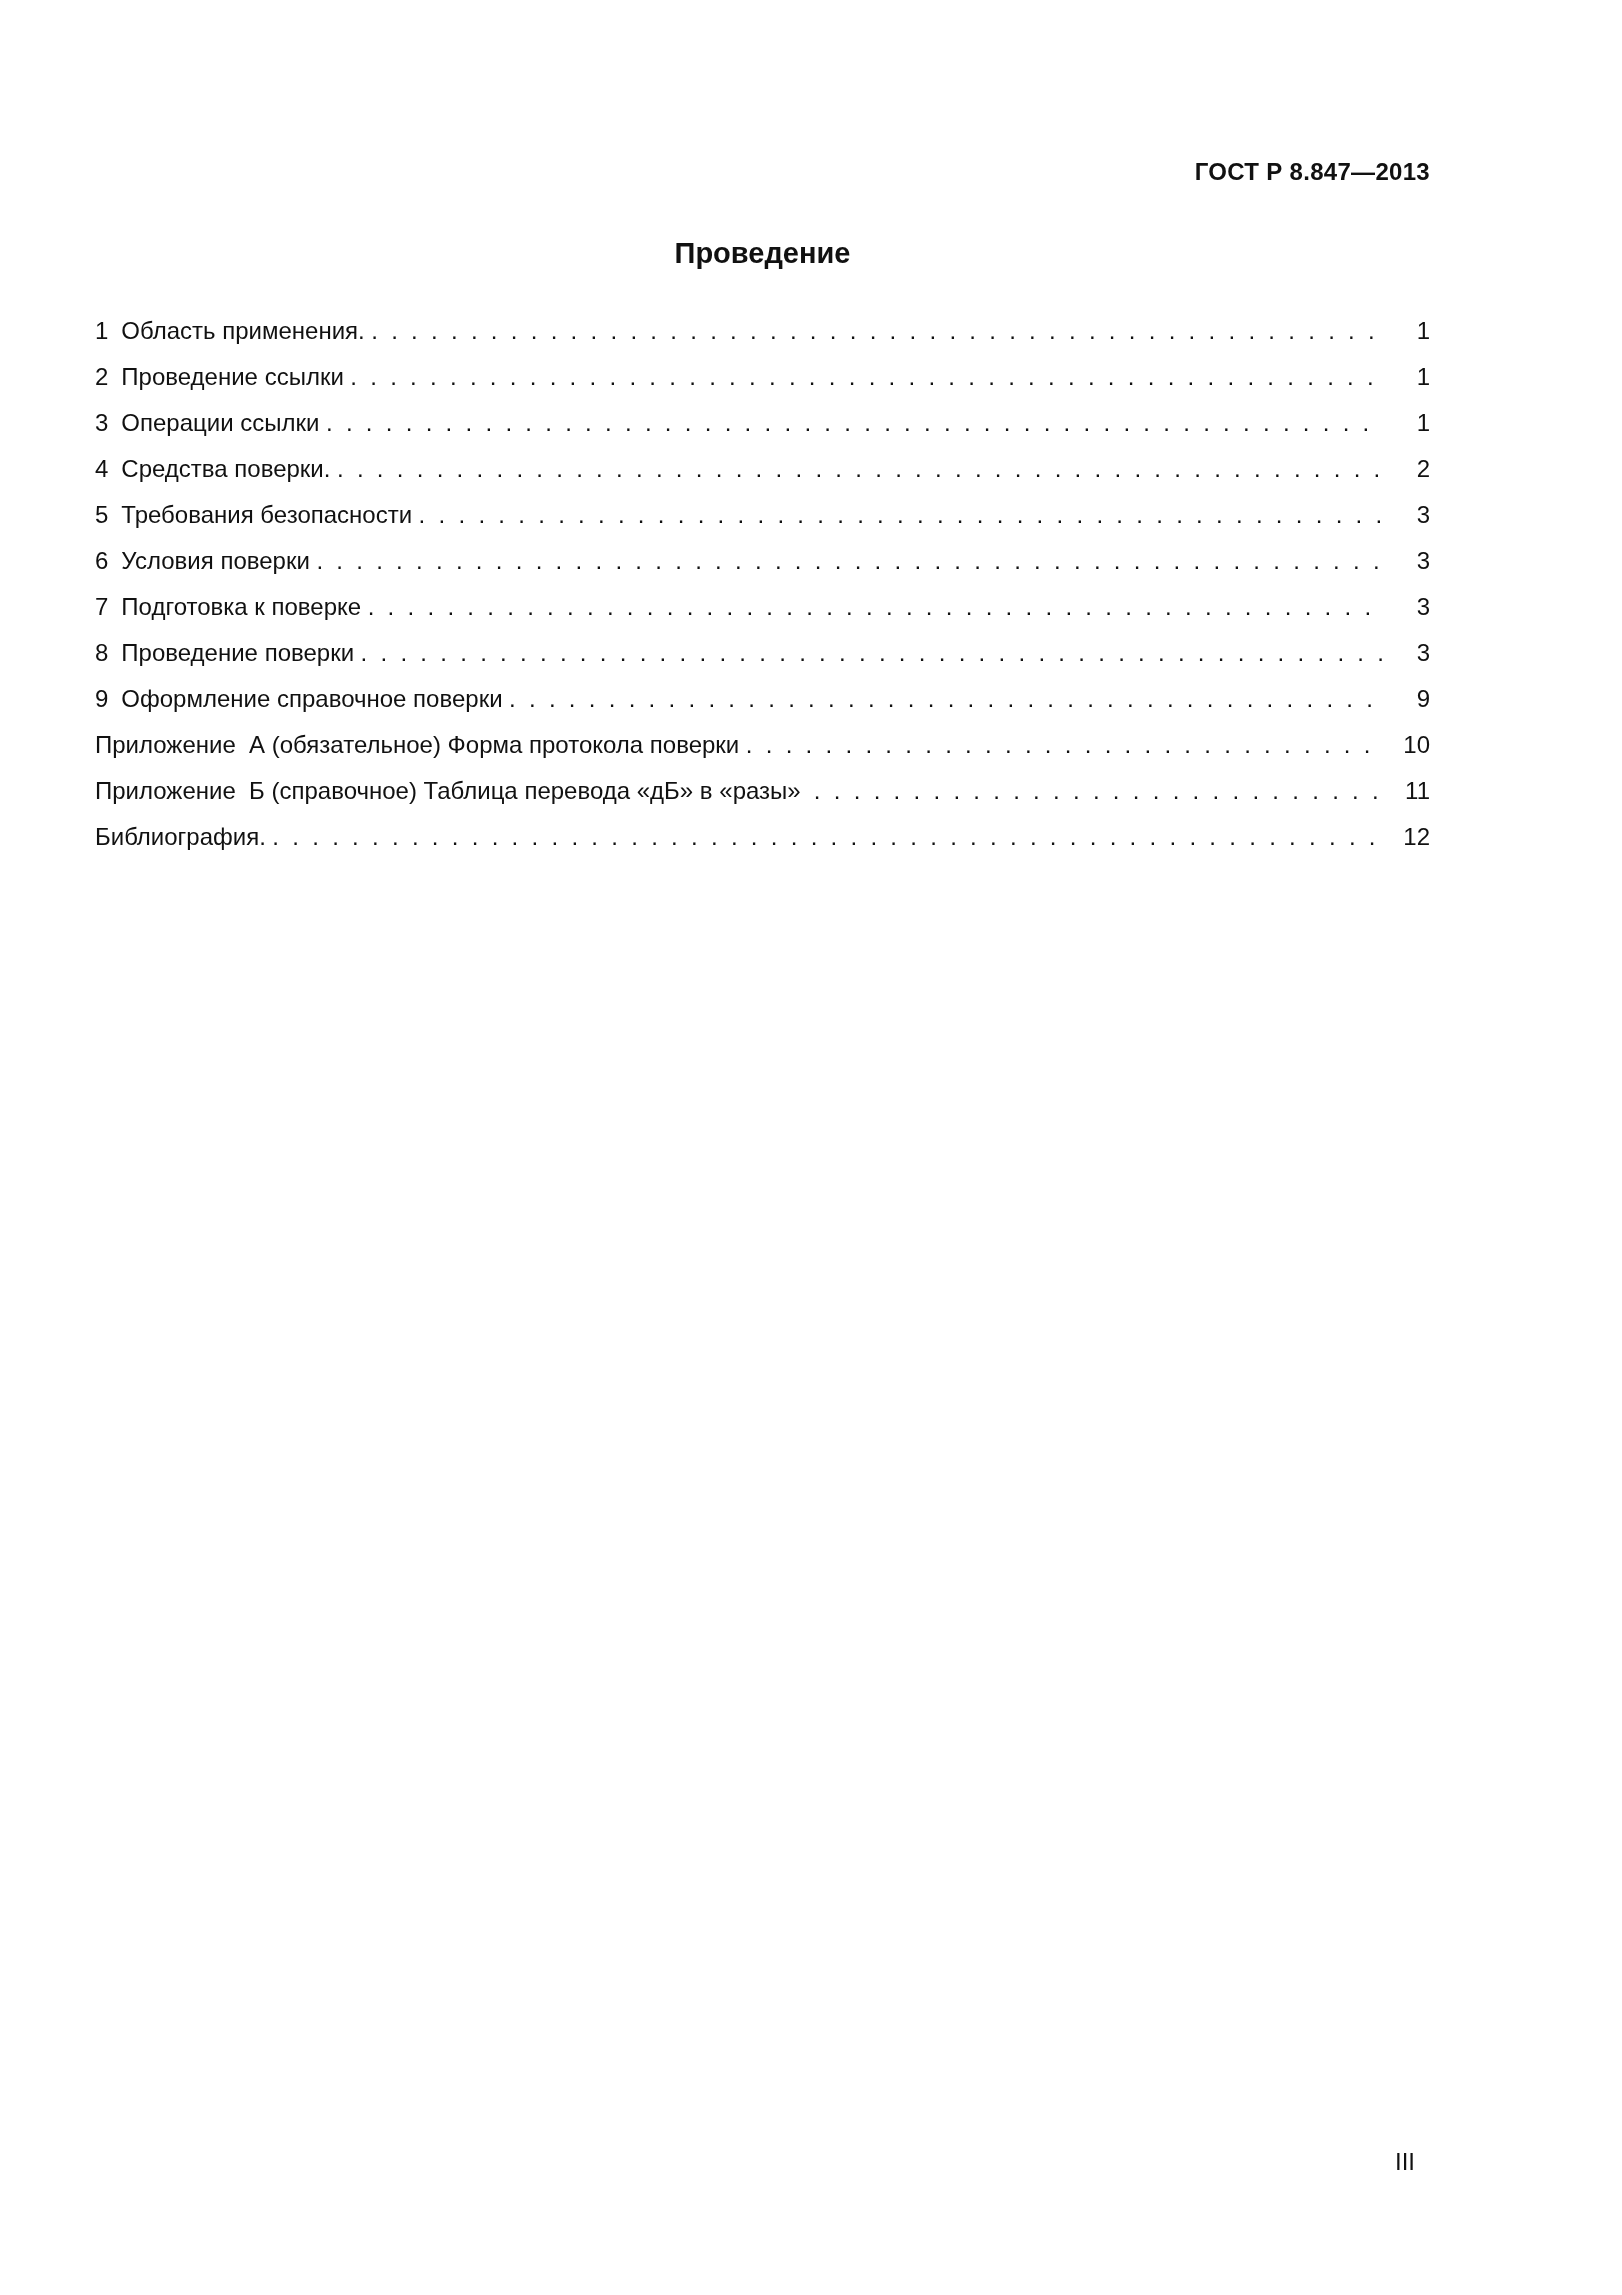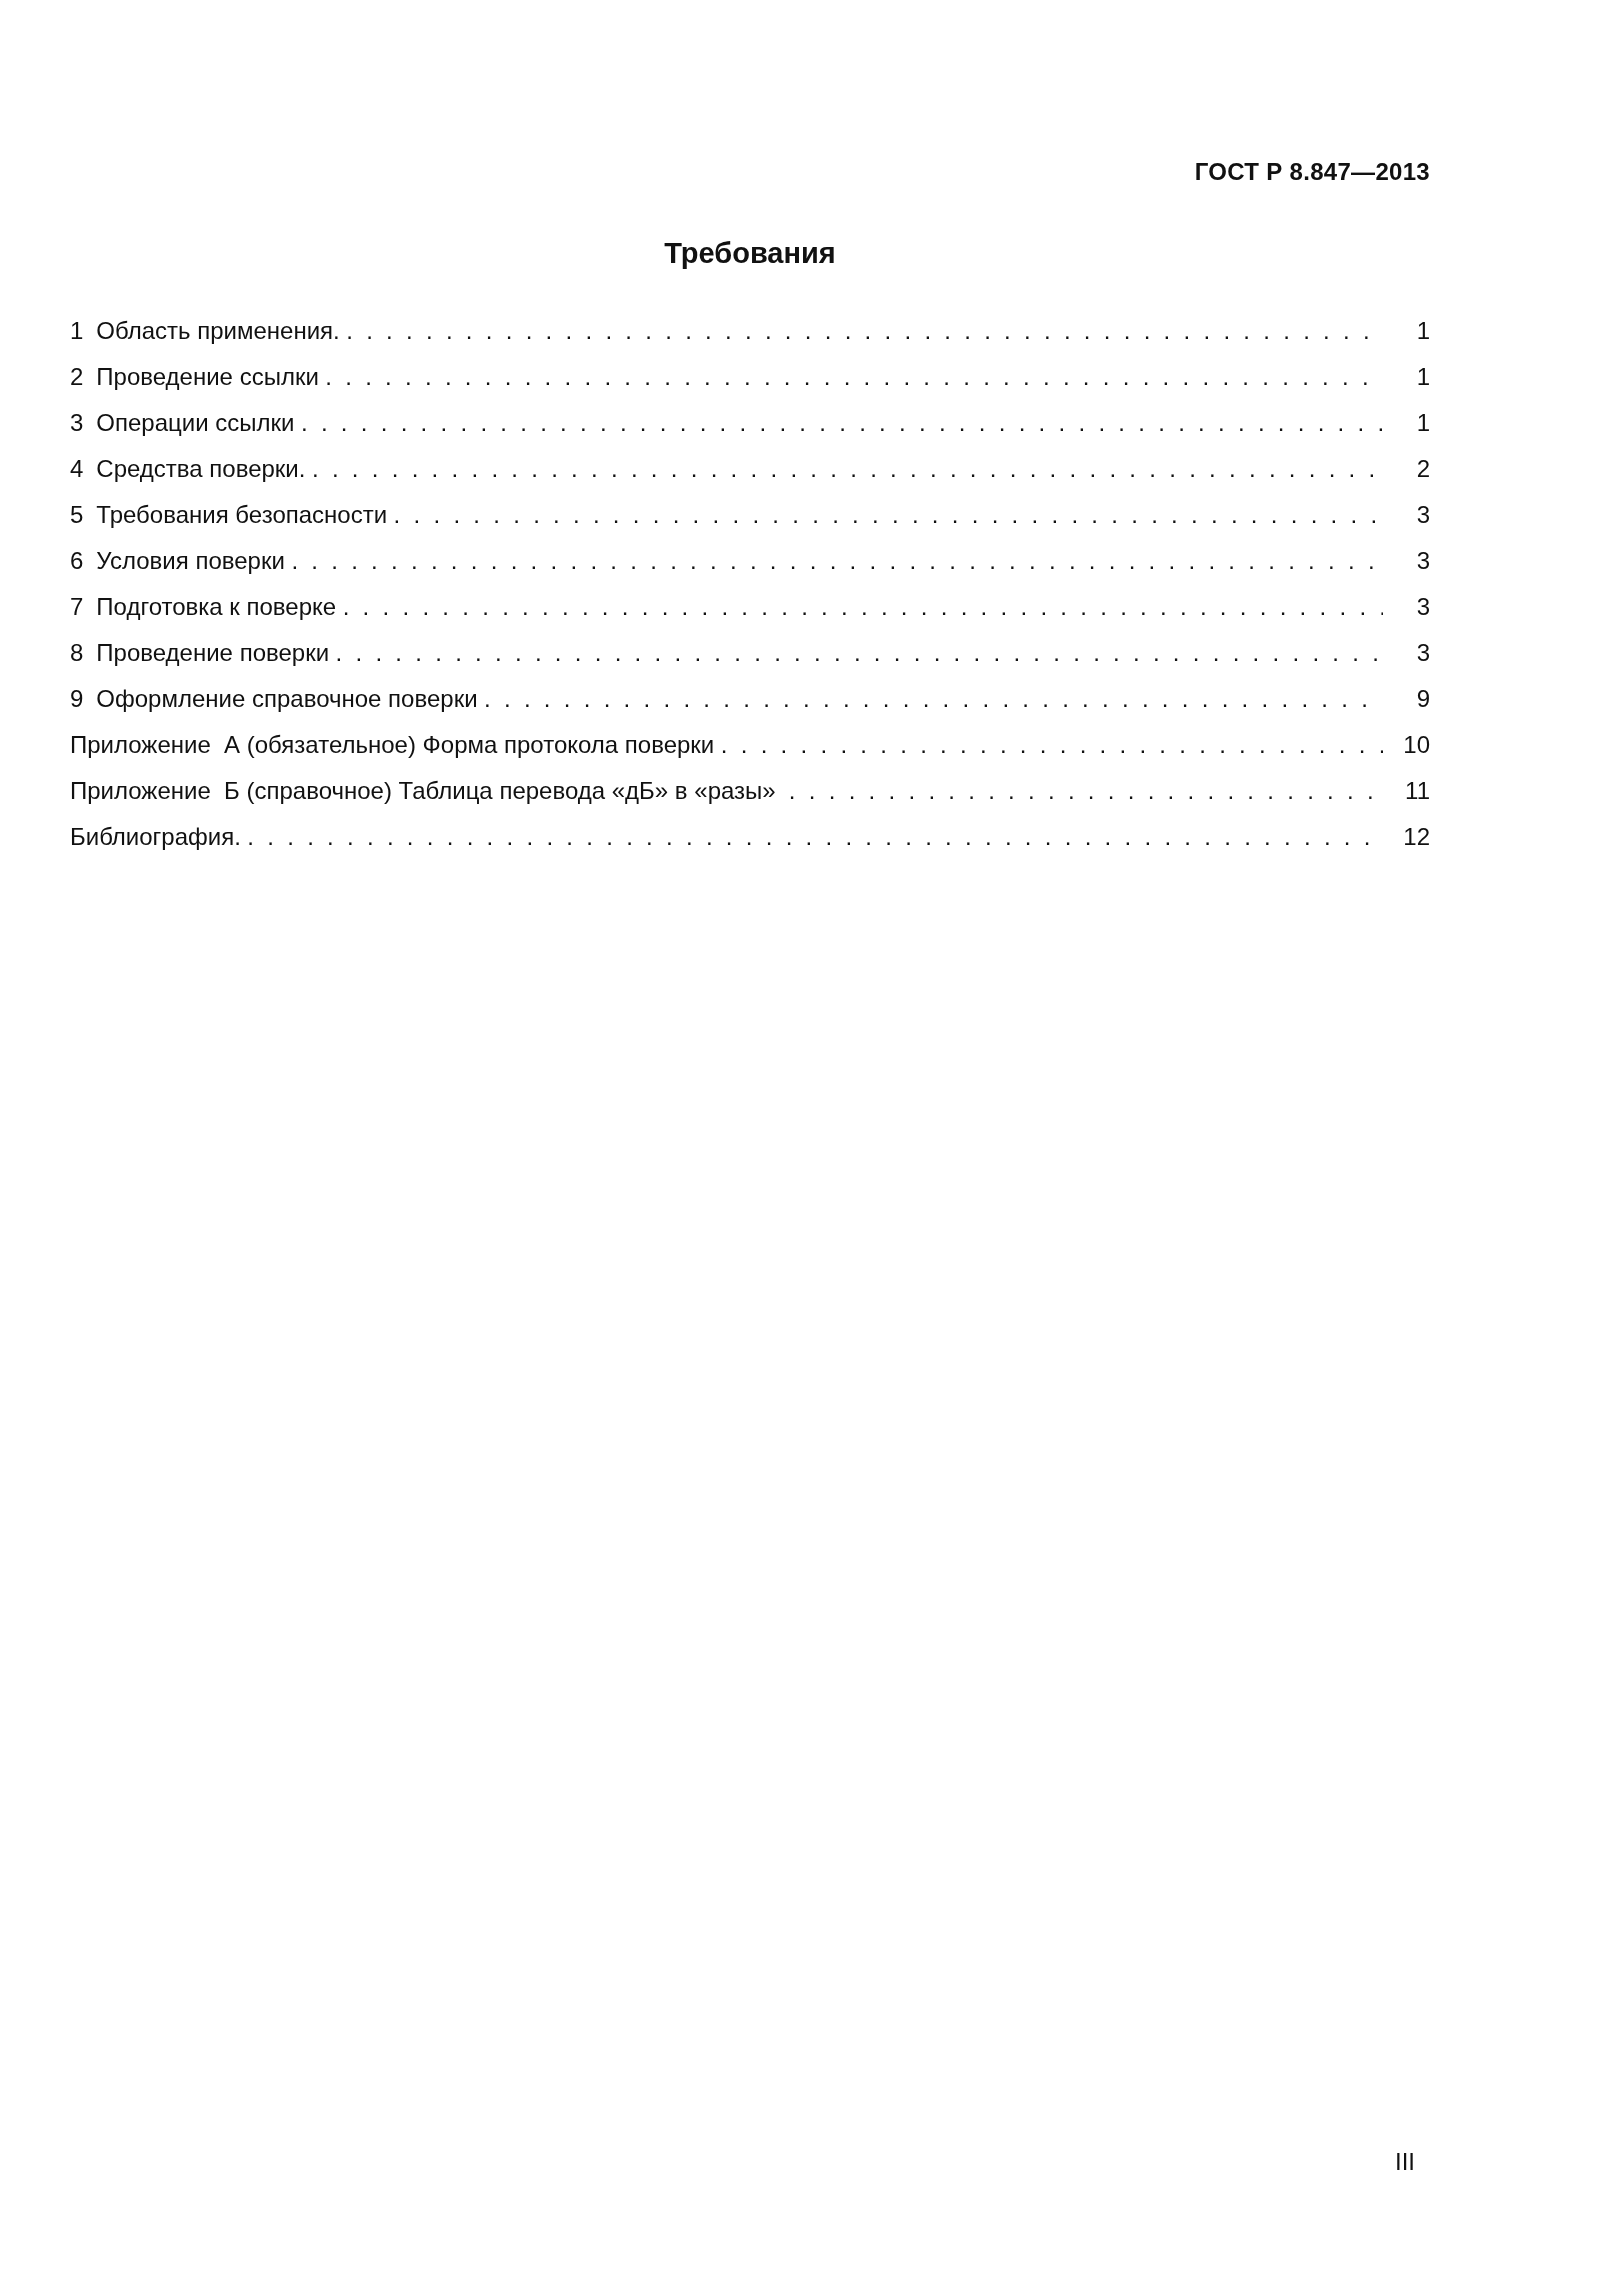--- a/index.html
+++ b/index.html
@@ -10,21 +10,21 @@
     position: relative;
     font-family: "Liberation Sans", "DejaVu Sans", sans-serif;
     color: #111111;
   }
   .page {
     position: absolute;
     top: 0; left: 0;
     width: 1623px;
     height: 2295px;
     background: #ffffff;
-    padding: 158px 193px 0 70px;
+    padding: 158px 193px 0 95px;
   }
   .doc-header {
     text-align: right;
     font-size: 24px;
     font-weight: bold;
     line-height: 27.5px;
     letter-spacing: 0.3px;
   }
   .doc-title {
     text-align: center;
@@ -76,21 +76,21 @@
     color: #111111;
   }
 </style>
 </head>
 <body>
 
 <div class="page">
 
   <div class="doc-header">ГОСТ Р 8.847—2013</div>
 
-  <div class="doc-title">Требования</div>
+  <div class="doc-title">Проведение</div>
 
   <div class="toc">
 
     <div class="toc-row">
       <span class="toc-num">1</span>
       <span class="toc-label">Область применения.</span>
       <span class="toc-dots"></span>
       <span class="toc-page">1</span>
     </div>
 

